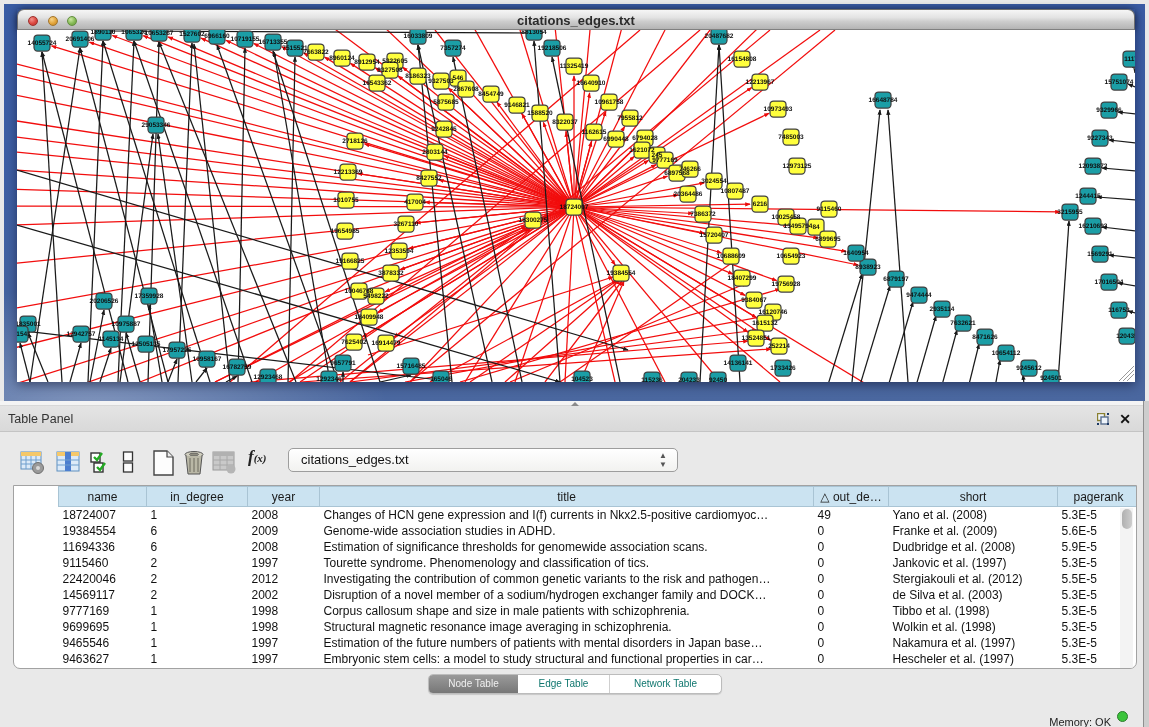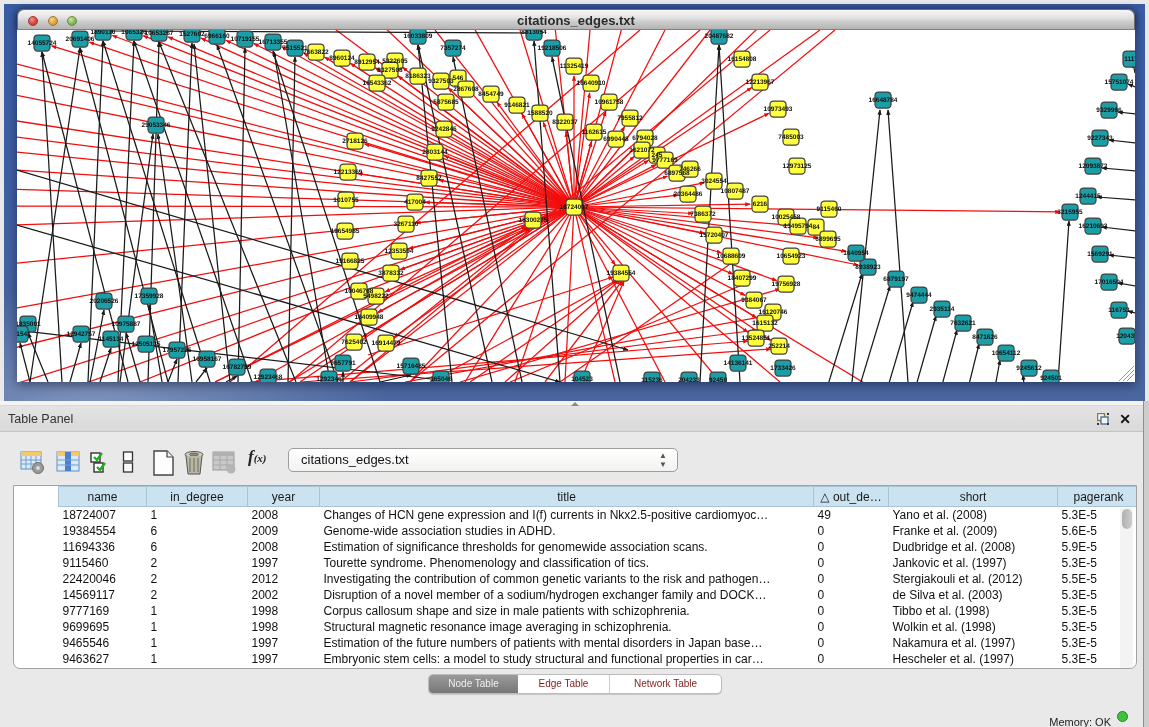--- a/index.html
+++ b/index.html
@@ -34,21 +34,21 @@
 #combo .ud { position:absolute; right:10px; top:2px; color:#555; font-size:8px; line-height:9px; }
 #tblbox { position:absolute; left:13px; top:84px; width:1124px; height:184px; background:#fff; border:1px solid #a2a2a2; border-radius:0 0 7px 7px; overflow:hidden; }
 table { border-collapse:collapse; width:1106px; table-layout:fixed; font-size:12px;margin-left:44px; }
 th { background:#cbe3f1; border:1px solid #a9c4d4; font-weight:normal; font-size:12px; color:#1a1a1a; height:20px; padding:0; }
 td { height:16px; padding:0 2px 0 4px; white-space:nowrap; overflow:hidden; color:#111; font-size:12px; }
 .c1 { width:88px; } .c2 { width:101px; } .c3 { width:72px; } .c4 { width:494px; }
 .c5 { width:75px; } .c6 { width:169px; } .c7 { width:82px; } .c8 { width:25px; border-left:1px solid #a9c4d4; }
 #sbar { position:absolute; right:3px; top:22px; width:13px; height:160px; background:#f3f3f3; }
 #sbar div { position:absolute; left:1.5px; top:1px; width:10px; height:20px; background:linear-gradient(90deg,#b0b0b0,#cdcdcd); border-radius:5px; }
 #tabs { position:absolute; left:428px; top:273px; width:294px; height:20px; background:#fff; border:1px solid #bcbcbc; border-radius:5px; box-shadow:0 1px 1px rgba(0,0,0,.15); font-size:10px; }
-#tabs div { position:absolute; top:0; height:18px; line-height:18px; text-align:center; color:#7f1d1d; }
+#tabs div { position:absolute; top:0; height:18px; line-height:18px; text-align:center; color:#0f766e; }
 #tab1 { left:0; width:89px; background:linear-gradient(180deg,#9a9a9a,#777777); color:#f0f0f0 !important; border-radius:4px 0 0 4px; }
 #tab2 { left:89px; width:92px; border-right:1px solid #cfcfcf;}
 #tab3 { left:181px; width:111px; }
 #mem { position:absolute; right:32px; top:315px; font-size:11px; color:#222; }
 #dot { position:absolute; right:15px; top:310px; width:11px; height:11px; border-radius:50%; background:#3bc43b; border:1px solid #2d7d2d; }
 #redge { position:absolute; right:0; top:401px; width:6px; height:326px; background:#cdcdcd; border-left:1px solid #8f8f8f; }
 </style></head>
 <body>
 <div id="desk">
  <div id="win">

